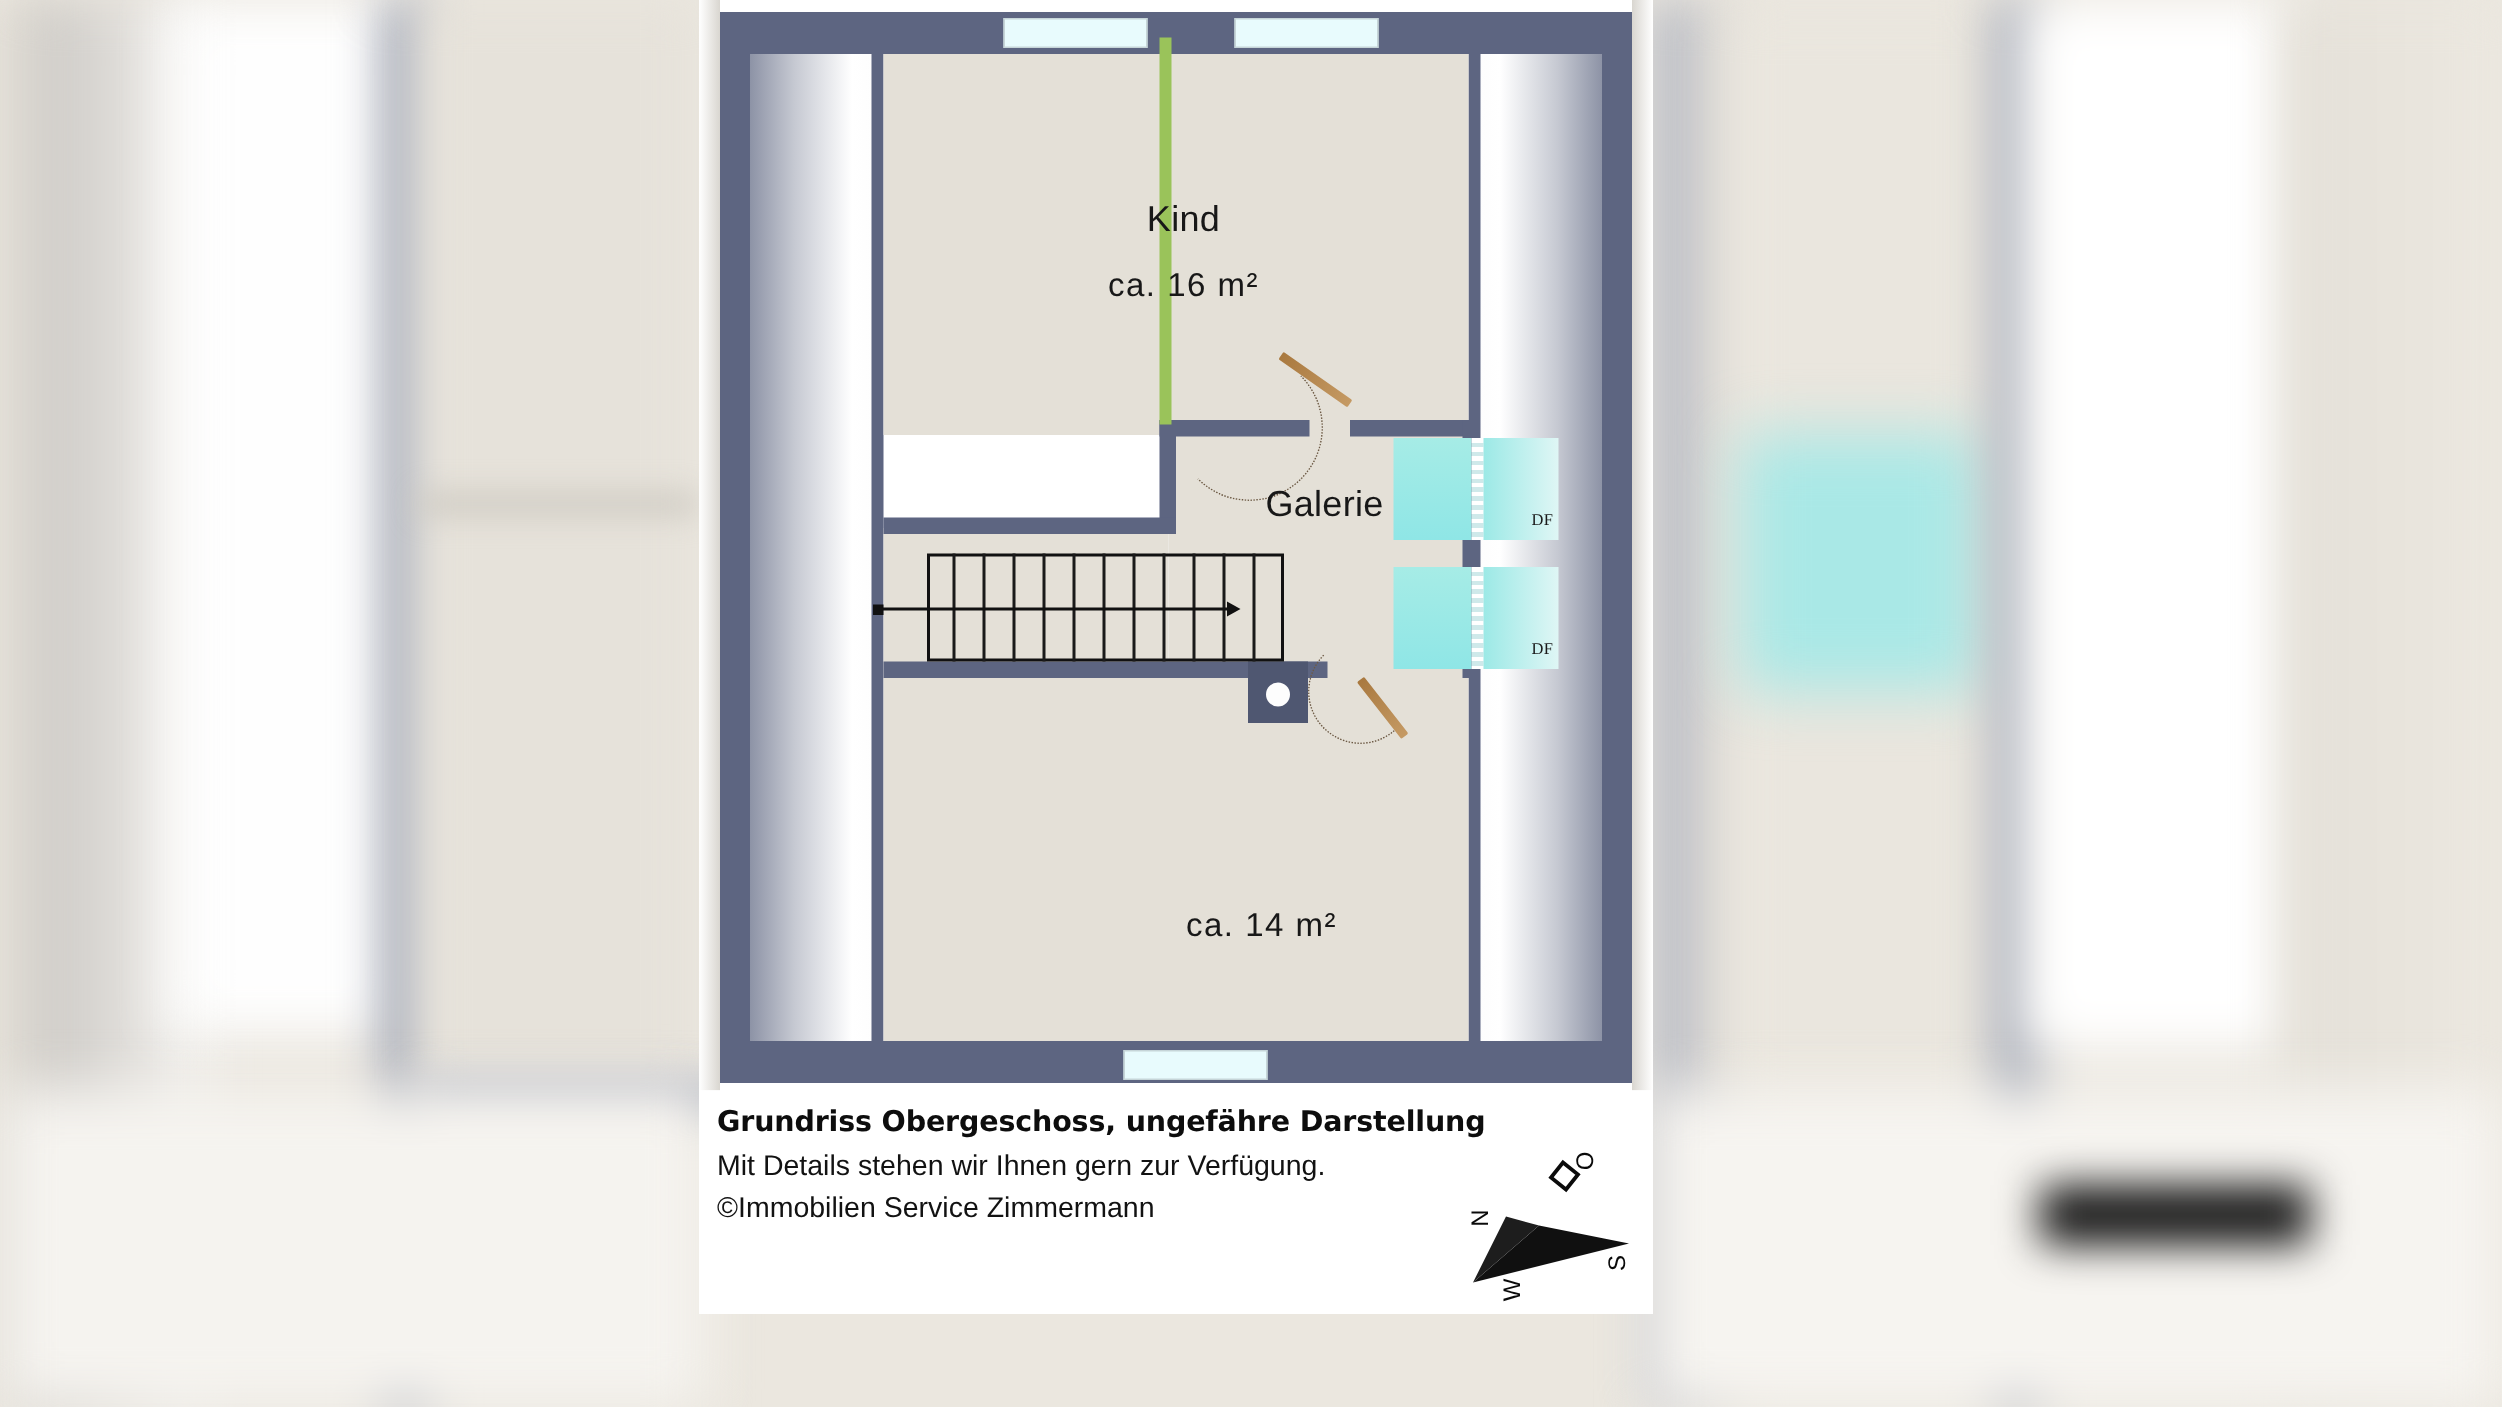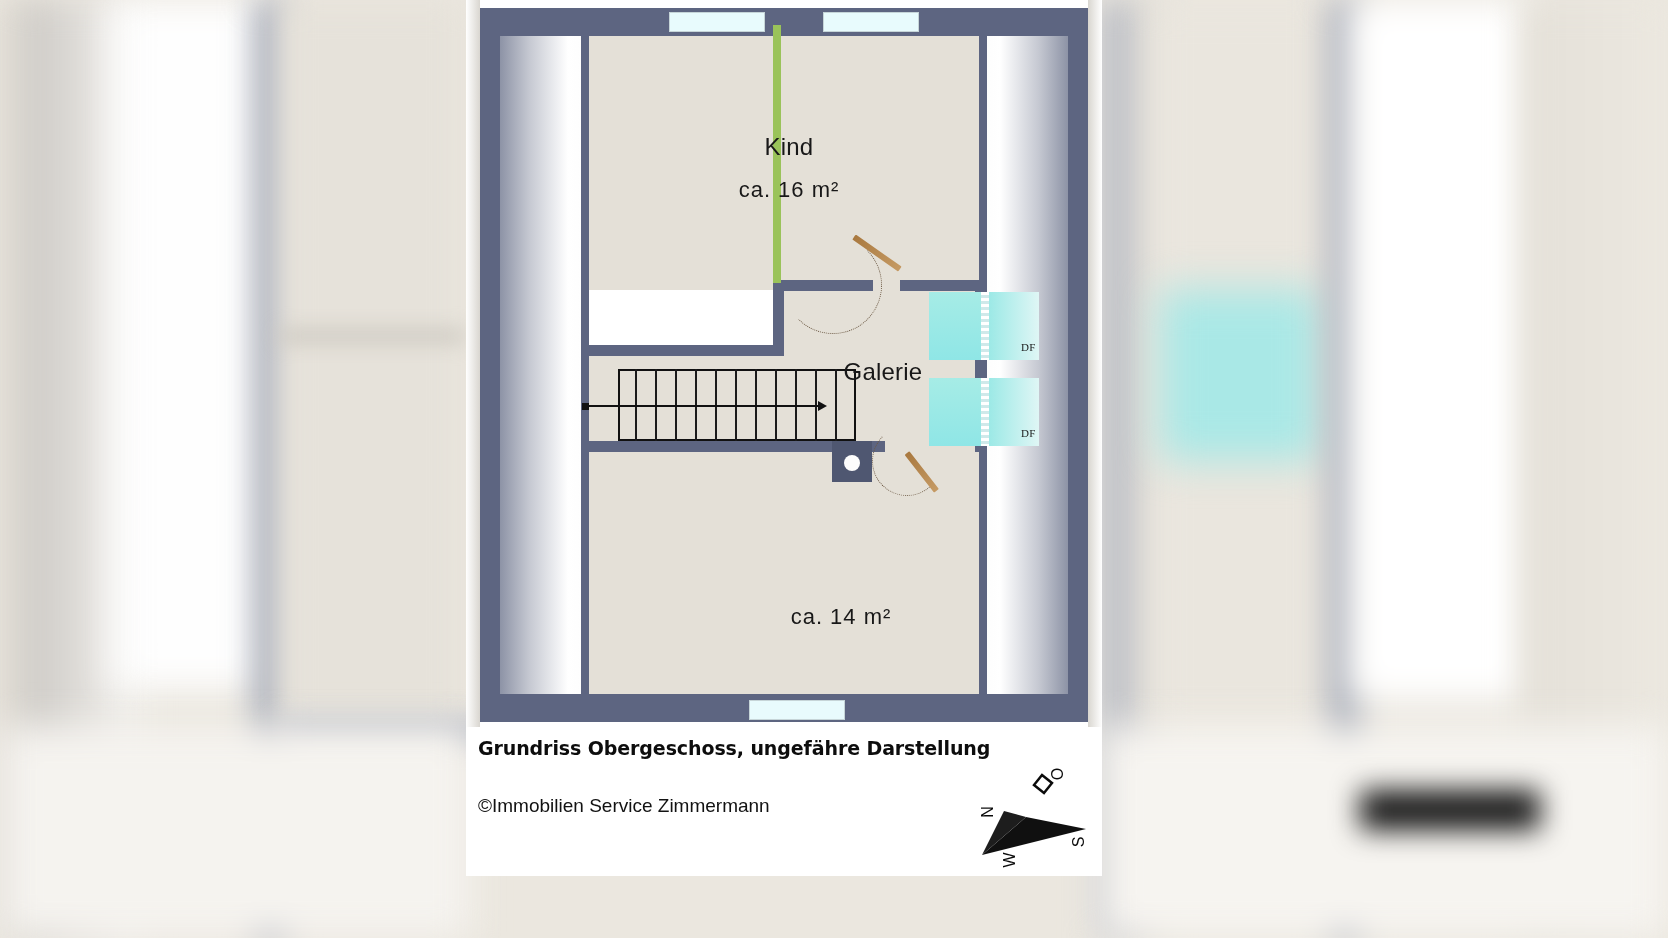--- a/index.html
+++ b/index.html
@@ -194,27 +194,28 @@
 
     <div class="arc" style="left:318px;top:236px;width:96px;height:96px;border-color:transparent #6d5a45 #6d5a45 transparent;"></div>
     <div class="doorleaf" style="left:388px;top:234px;width:56px;height:6px;transform:rotate(35deg);transform-origin:0 50%;"></div>
 
     <div class="arc" style="left:406px;top:426px;width:68px;height:68px;border-color:transparent #6d5a45 #6d5a45 transparent;transform:rotate(90deg);"></div>
     <div class="doorleaf" style="left:441px;top:450px;width:48px;height:6px;transform:rotate(52deg);transform-origin:0 50%;"></div>
 
     <div class="roomlabel roomname" style="left:233px;top:133px;width:180px;">Kind</div>
     <div class="roomlabel roomarea" style="left:233px;top:177px;width:180px;">ca. 16 m²</div>
 
-    <div class="roomlabel roomname" style="left:337px;top:323px;width:160px;margin-top:35px;">Galerie</div>
+    <div class="roomlabel roomname" style="left:337px;top:323px;width:160px;">Galerie</div>
 
     <div class="roomlabel roomarea" style="left:230px;top:604px;width:290px;">ca. 14 m²</div>
   </div>
 
   <div id="caption">
     <div id="cap-title">Grundriss Obergeschoss, ungefähre Darstellung</div>
+    <div id="cap-line2">Mit Details stehen wir Ihnen gern zur Verfügung.</div>
     <div id="cap-line3">©Immobilien Service Zimmermann</div>
 
     <div id="compass">
       <svg width="130" height="100" viewBox="0 0 130 100">
 
         <polygon points="18,88 122,62 62,50" fill="#101010"></polygon>
         <polygon points="18,88 62,50 40,44" fill="#1d1d1d"></polygon>
 
         <polygon points="78,8 88,16 80,26 70,18" fill="none" stroke="#0b0b0b" stroke-width="2.5"></polygon>
       </svg>

